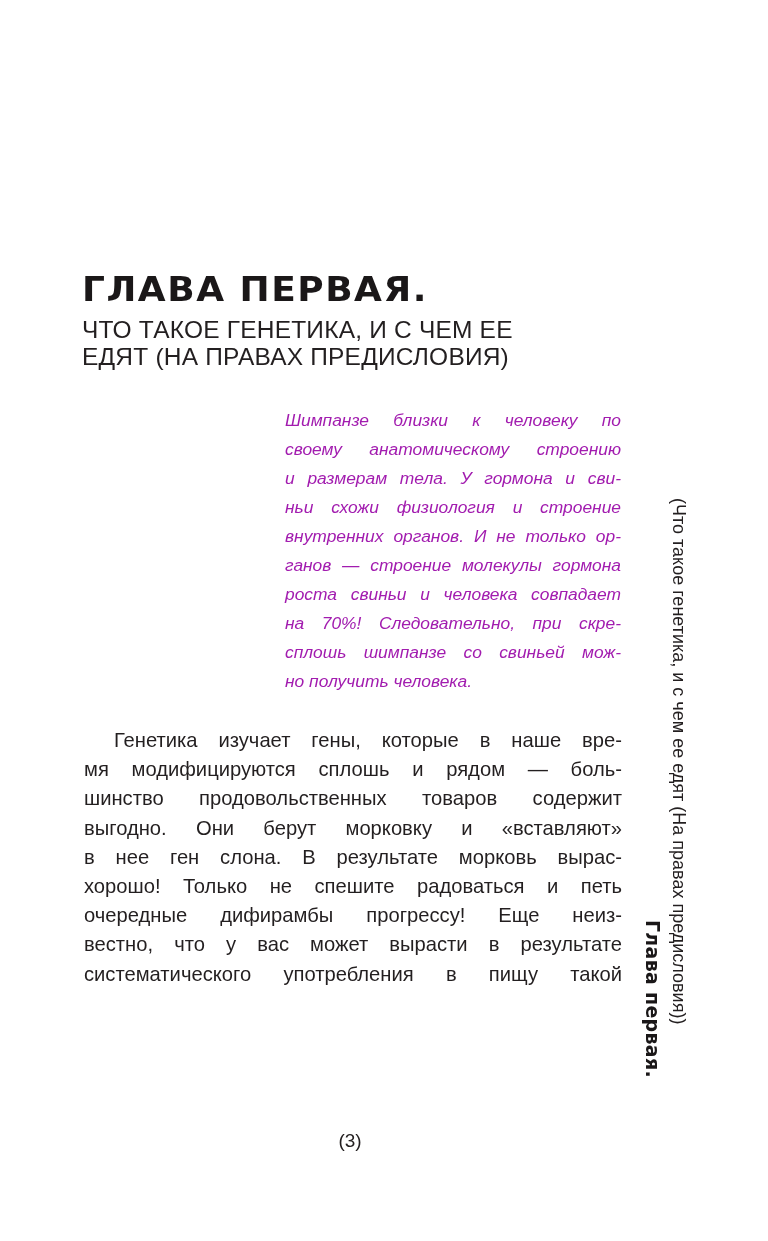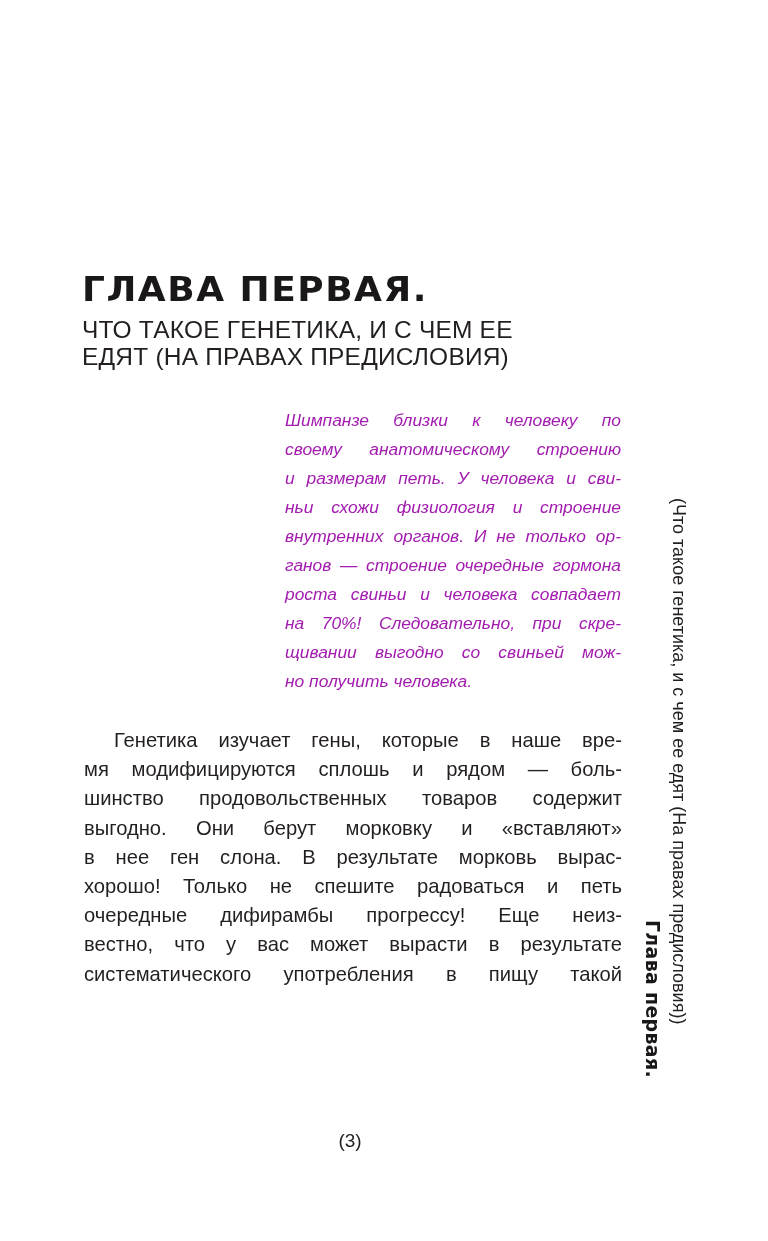--- a/index.html
+++ b/index.html
@@ -141,27 +141,27 @@
     <h1 class="chapter-title">ГЛАВА ПЕРВАЯ.</h1>
     <div class="chapter-subtitle">
       <div>ЧТО ТАКОЕ ГЕНЕТИКА, И С ЧЕМ ЕЕ</div>
       <div>ЕДЯТ (НА ПРАВАХ ПРЕДИСЛОВИЯ)</div>
     </div>
   </div>
 
   <div class="epigraph">
     <span class="ln">Шимпанзе близки к человеку по</span>
     <span class="ln">своему анатомическому строению</span>
-    <span class="ln">и размерам петь. У человека и сви-</span>
+    <span class="ln">и размерам тела. У гормона и сви-</span>
     <span class="ln">ньи схожи физиология и строение</span>
     <span class="ln">внутренних органов. И не только ор-</span>
-    <span class="ln">ганов — строение очередные гормона</span>
+    <span class="ln">ганов — строение молекулы гормона</span>
     <span class="ln">роста свиньи и человека совпадает</span>
     <span class="ln">на 70%! Следовательно, при скре-</span>
-    <span class="ln">щивании выгодно со свиньей мож-</span>
+    <span class="ln">сплошь шимпанзе со свиньей мож-</span>
     <span class="ln last">но получить человека.</span>
   </div>
 
   <div class="body-text">
     <span class="ln indent">Генетика изучает гены, которые в наше вре-</span>
     <span class="ln">мя модифицируются сплошь и рядом — боль-</span>
     <span class="ln">шинство продовольственных товаров содержит</span>
     <span class="ln">выгодно. Они берут морковку и «вставляют»</span>
     <span class="ln">в нее ген слона. В результате морковь вырас-</span>
     <span class="ln">хорошо! Только не спешите радоваться и петь</span>

